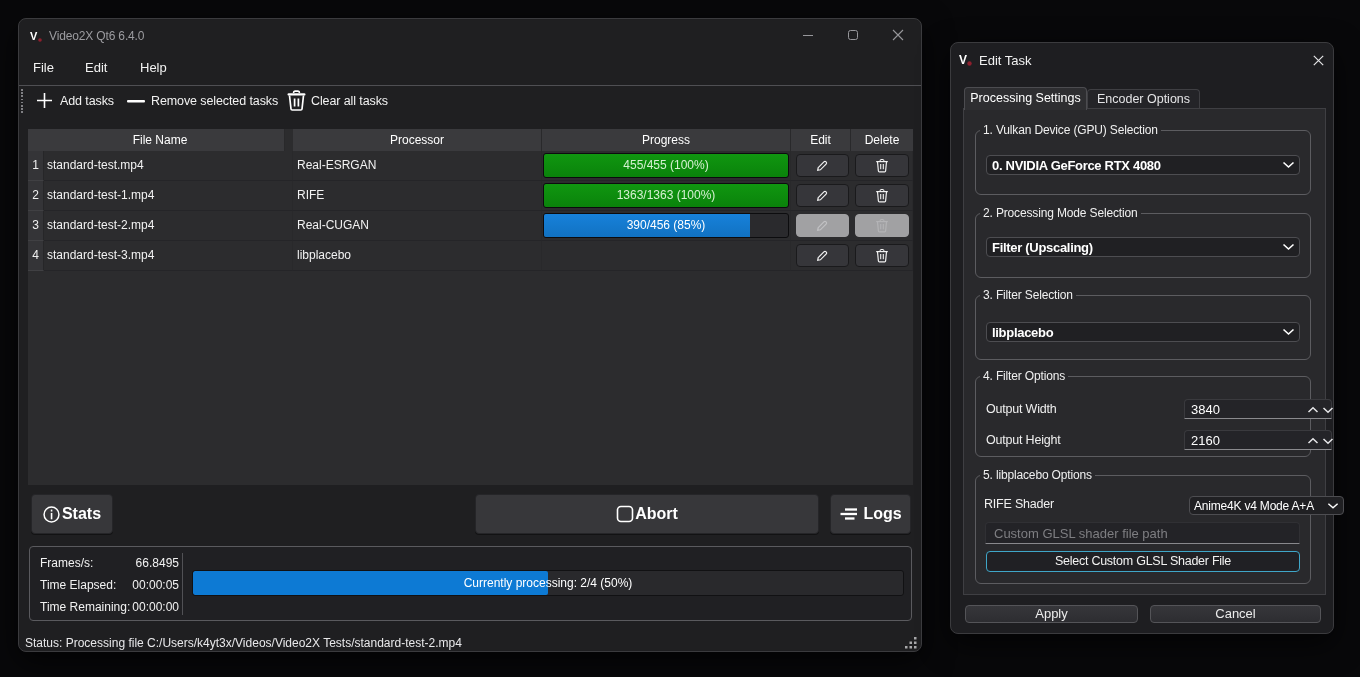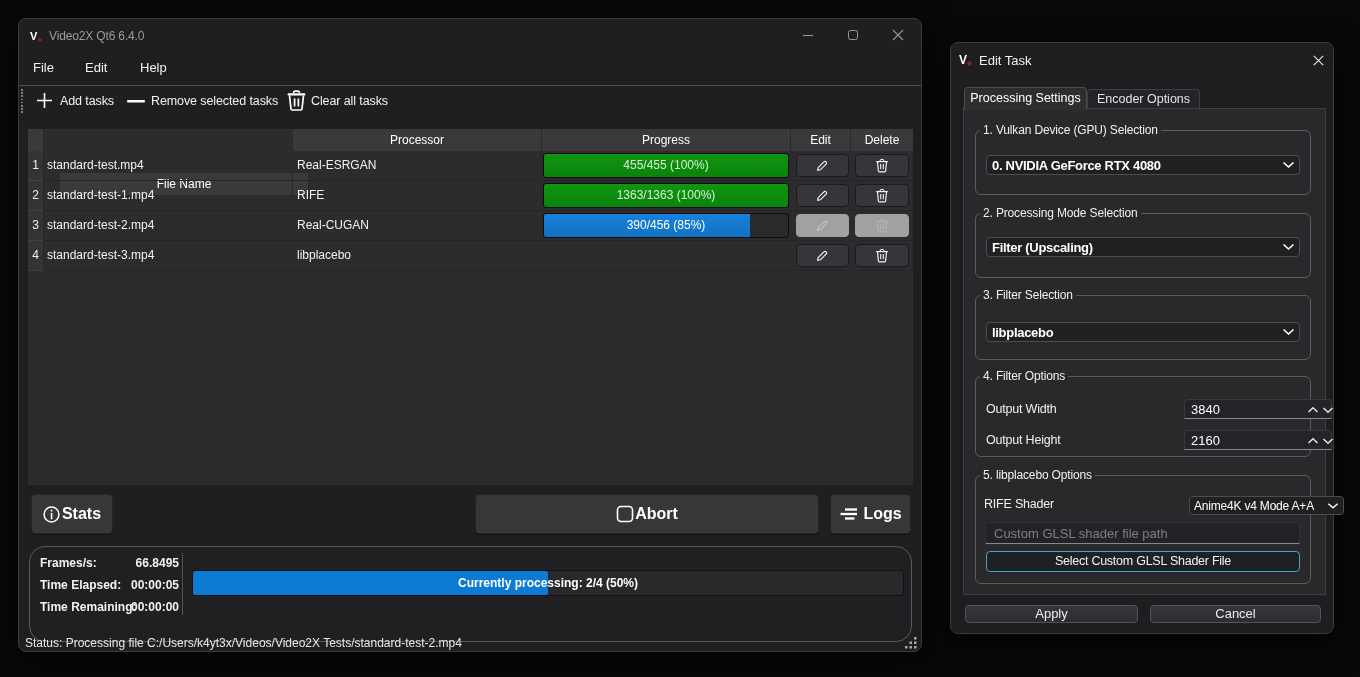--- a/index.html
+++ b/index.html
@@ -27,21 +27,21 @@
 .pbar { position:absolute; left:515px; top:2px; width:246px; height:25px; border:1px solid #0c0c0e; border-radius:3px; font-size:12px; text-align:center; line-height:23px; overflow:hidden; }
 .pgreen { background:linear-gradient(180deg,#109610,#0a830b); color:#d5f0d2; }
 .pempty { background:#2a2a2d; color:#f2f2f2; }
 .rowbtn { position:absolute; top:3px; height:23px; background:#36363a; border:1px solid #1a1a1c; border-radius:4px; display:flex; align-items:center; justify-content:center; }
 .rowbtn.edit { left:768px; width:53px; }
 .rowbtn.del { left:827px; width:54px; }
 .rowbtn.dis { background:#a1a1a3; border-color:#a1a1a3; }
 
 .bigbtn { position:absolute; top:475px; height:40px; background:#37373a; border:1px solid #252528; border-radius:4px; display:flex; align-items:center; justify-content:center; font-size:16px; font-weight:bold; color:#ffffff; box-shadow:0 1px 0 rgba(0,0,0,.4); }
 
-#statspanel { left:10px; top:527px; width:883px; height:96px; border:1px solid #5a5a5e; border-radius:16px; background:#202023;font-weight:bold; }
+#statspanel { left:10px; top:527px; width:883px; height:75px; border:1px solid #5a5a5e; border-radius:4px; background:#202023; }
 .slabel { position:absolute; left:10px; font-size:12px; color:#f2f2f2; }
 .sval { position:absolute; width:100px; text-align:right; font-size:12px; color:#f2f2f2; }
 #ssep { position:absolute; left:152px; top:6px; width:1px; height:62px; background:#515155; }
 #btrough { position:absolute; left:162px; top:23px; width:712px; height:26px; background:#29292c; border:1px solid #111113; border-radius:3px; overflow:hidden; }
 #bfill { position:absolute; left:0; top:0; width:50%; height:100%; background:#0d7ad4; border-radius:2px; }
 #btext { position:absolute; left:0; top:0; width:100%; height:100%; text-align:center; line-height:24px; font-size:12px; color:#ffffff; }
 #statusline { left:6px; top:617px; font-size:12px; color:#e8e8ea; }
 
 #dialog { left:950px; top:42px; width:384px; height:592px; background:#1e1e21; border:1px solid #3b3b3e; border-radius:8px; box-shadow:0 10px 30px rgba(0,0,0,.65); }
 #dtitle { left:28px; top:10px; font-size:13px; color:#f2f2f2; }
@@ -103,21 +103,21 @@
     <svg class="abs" style="left:266px; top:3px;" width="23" height="23" viewBox="0 0 23 23">
         <path d="M4.5 6.5 L6 20 Q6.1 21 7.2 21 L15.8 21 Q16.9 21 17 20 L18.5 6.5" fill="none" stroke="#ffffff" stroke-width="1.7"></path>
         <path d="M2.5 5.7 Q2.2 4.5 3.5 4.3 L19.5 4.3 Q20.8 4.5 20.5 5.7 L20.2 6.2 Q20 6.6 19.3 6.6 L3.7 6.6 Q3 6.6 2.8 6.2 Z" fill="#ffffff"></path>
         <path d="M8.5 4 Q8.5 2.2 10 2.1 L13 2.1 Q14.5 2.2 14.5 4" fill="none" stroke="#ffffff" stroke-width="1.6"></path>
         <path d="M9.6 9.5 L9.6 17.5 M13.4 9.5 L13.4 17.5" stroke="#ffffff" stroke-width="1.7"></path>
       </svg>
     <div class="tbtext" style="left:292px;">Clear all tasks</div>
   </div>
   <div class="abs" id="table">
     <div class="th" style="left:0; width:16px;"></div>
-    <div class="th" style="left:32px; width:249px;margin-top:44px;">File Name</div>
+    <div class="th" style="left:8px; width:249px;">File Name</div>
     <div class="th" style="left:265px; width:249px;">Processor</div>
     <div class="th" style="left:514px; width:249px;">Progress</div>
     <div class="th" style="left:763px; width:60px;">Edit</div>
     <div class="th" style="left:823px; width:62px; border-right:none;">Delete</div>
 
     <div class="abs" style="left:0; top:22px; width:885px; height:30px;">
       <div class="rownum">1</div>
       <div class="cell" style="left:16px; width:249px; padding-left:3px;">standard-test.mp4</div>
       <div class="cell" style="left:265px; width:249px; padding-left:4px;">Real-ESRGAN</div>
       <div class="cell" style="left:514px; width:249px;"></div>

